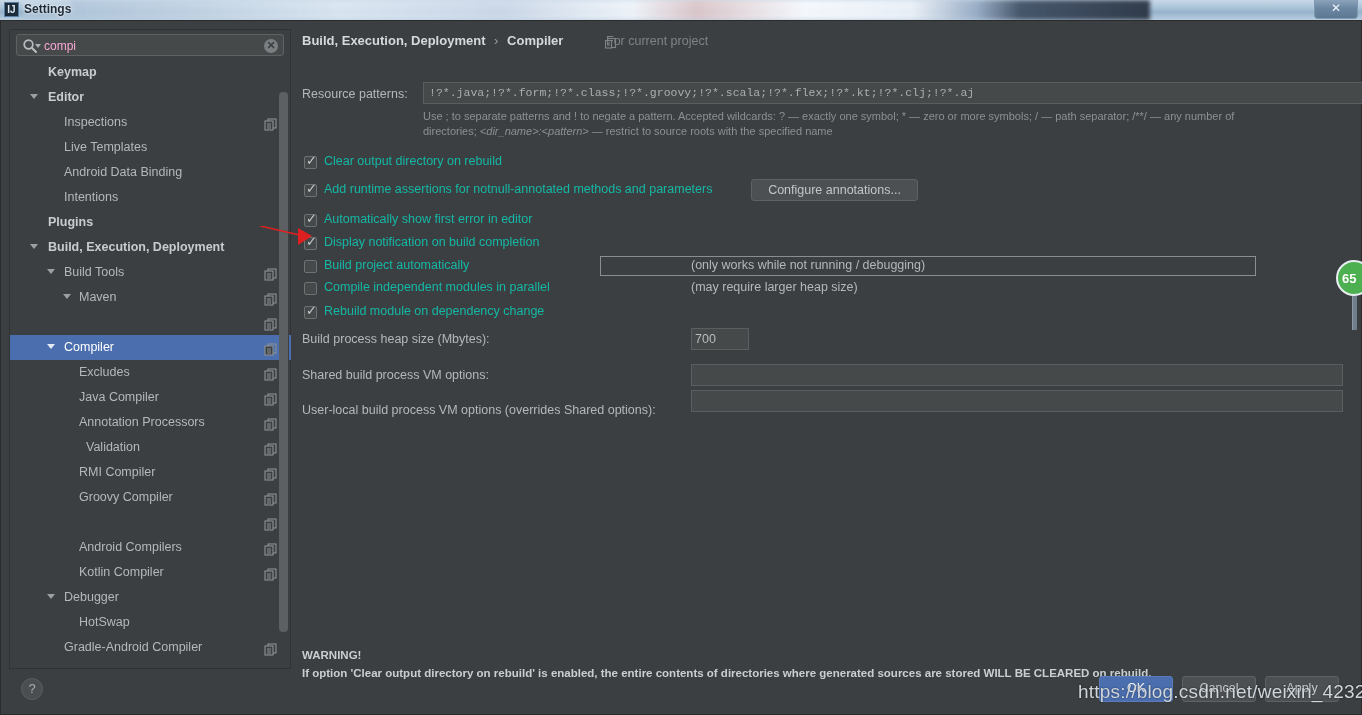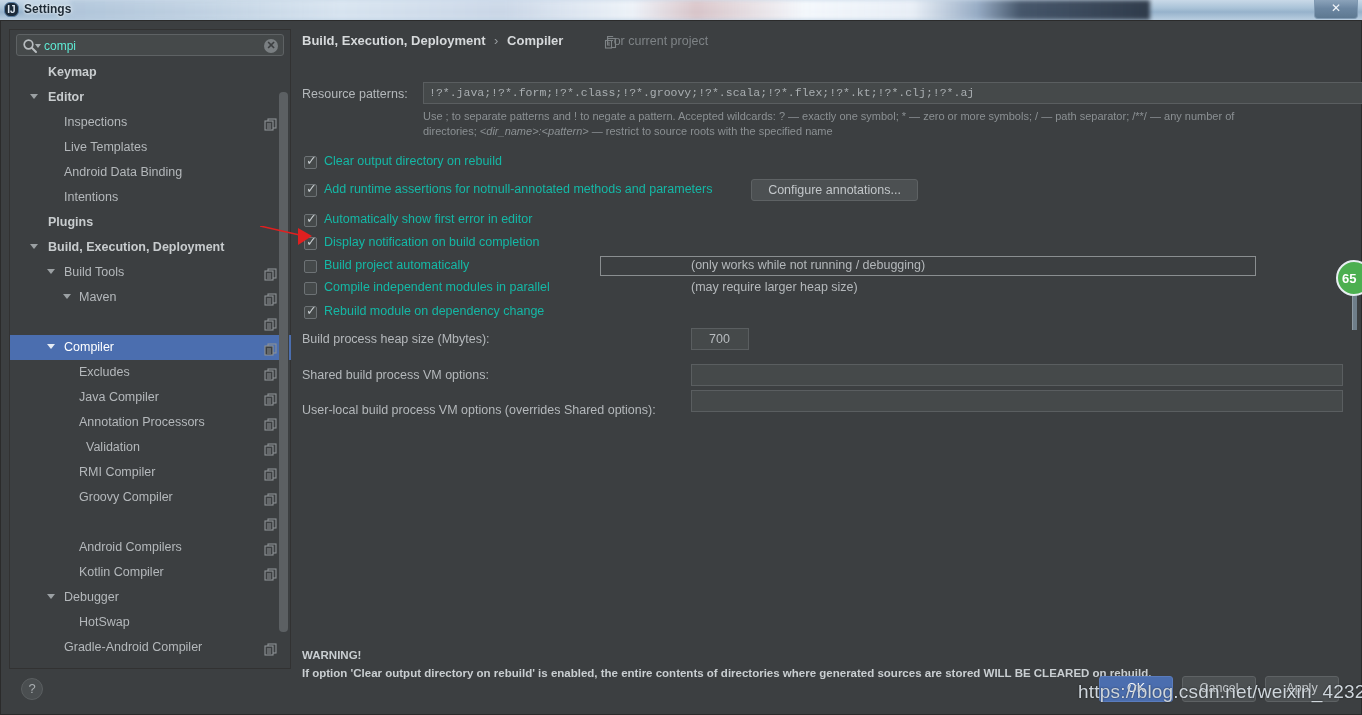--- a/index.html
+++ b/index.html
@@ -29,21 +29,21 @@
       rgba(250,252,255,.98) 68%,
       rgba(240,244,250,.95) 78%,
       rgba(150,170,195,.9) 84%,
       rgba(55,70,90,.9) 88%,
       rgba(35,45,60,.95) 100%);
     filter: blur(2px);
     opacity: .95;
   }
   .tb-icon {
     position: absolute; left: 4px; top: 2px; width: 15px; height: 15px;
-    background: #1c2b3a; border: 1px solid #5a7fa5; border-radius: 6px;
+    background: #1c2b3a; border: 1px solid #5a7fa5; border-radius: 0;
     color: #dfe8f2; font-size: 10px; font-weight: bold; line-height: 13px; text-align: center;
     z-index: 3;
   }
   .tb-title {
     position: absolute; left: 24px; top: 2px; z-index: 3;
     font-size: 12px; color: #1d2a36; font-weight: bold;
     text-shadow: 0 0 3px rgba(255,255,255,.95), 0 0 6px rgba(255,255,255,.8);
   }
   .tb-close {
     position: absolute; right: 4px; top: -1px; width: 44px; height: 20px; z-index: 4;
@@ -66,21 +66,21 @@
   }
   .search-wrap {
     position: absolute; left: 6px; top: 4px; width: 268px; height: 22px;
     background: #45494a; border: 1px solid #5e6264; border-radius: 3px;
   }
   .search-icon { position: absolute; left: 5px; top: 3px; width: 16px; height: 16px; }
   .search-caret { position: absolute; left: 18px; top: 9px;
     width: 0; height: 0; border-left: 3px solid transparent; border-right: 3px solid transparent;
     border-top: 4px solid #a9b0b3; }
   .search-text {
-    position: absolute; left: 27px; top: 3px; font-size: 12px; color: #5eead4;
+    position: absolute; left: 27px; top: 3px; font-size: 12px; color: #f9a8d4;
     background: transparent; border: none; outline: none; width: 210px; height: 16px;
     font-family: "Liberation Sans", sans-serif;
   }
   .search-clear {
     position: absolute; right: 5px; top: 4px; width: 14px; height: 14px;
     border-radius: 50%; background: #7a7f82; color: #3c3f41;
     font-size: 11px; line-height: 13px; text-align: center; font-weight: bold;
   }
 
   .tree { position: absolute; left: 0; top: 30px; width: 281px; height: 608px; overflow: hidden; }
@@ -149,21 +149,21 @@
   }
 
   .btn-cfg {
     position: absolute; left: 452px; top: 150px; width: 167px; height: 22px;
     background: #4c5052; border: 1px solid #5e6264; border-radius: 3px;
     font-size: 12.5px; color: #c2c6c9; text-align: center; line-height: 20px;
   }
 
   .text-field {
     position: absolute; background: #45494a; border: 1px solid #5a5e60;
-    font-size: 12.5px; color: #b9bdc0; line-height: 20px; padding-left: 17px;
+    font-size: 12.5px; color: #b9bdc0; line-height: 20px; padding-left: 3px;
   }
 
   .warn {
     position: absolute; left: 3px; top: 617px; font-size: 11.5px; color: #c9ced1;
     font-weight: bold; line-height: 18px;
   }
 
   
   .help-btn {
     position: absolute; left: 20px; bottom: 14px; width: 22px; height: 22px;

